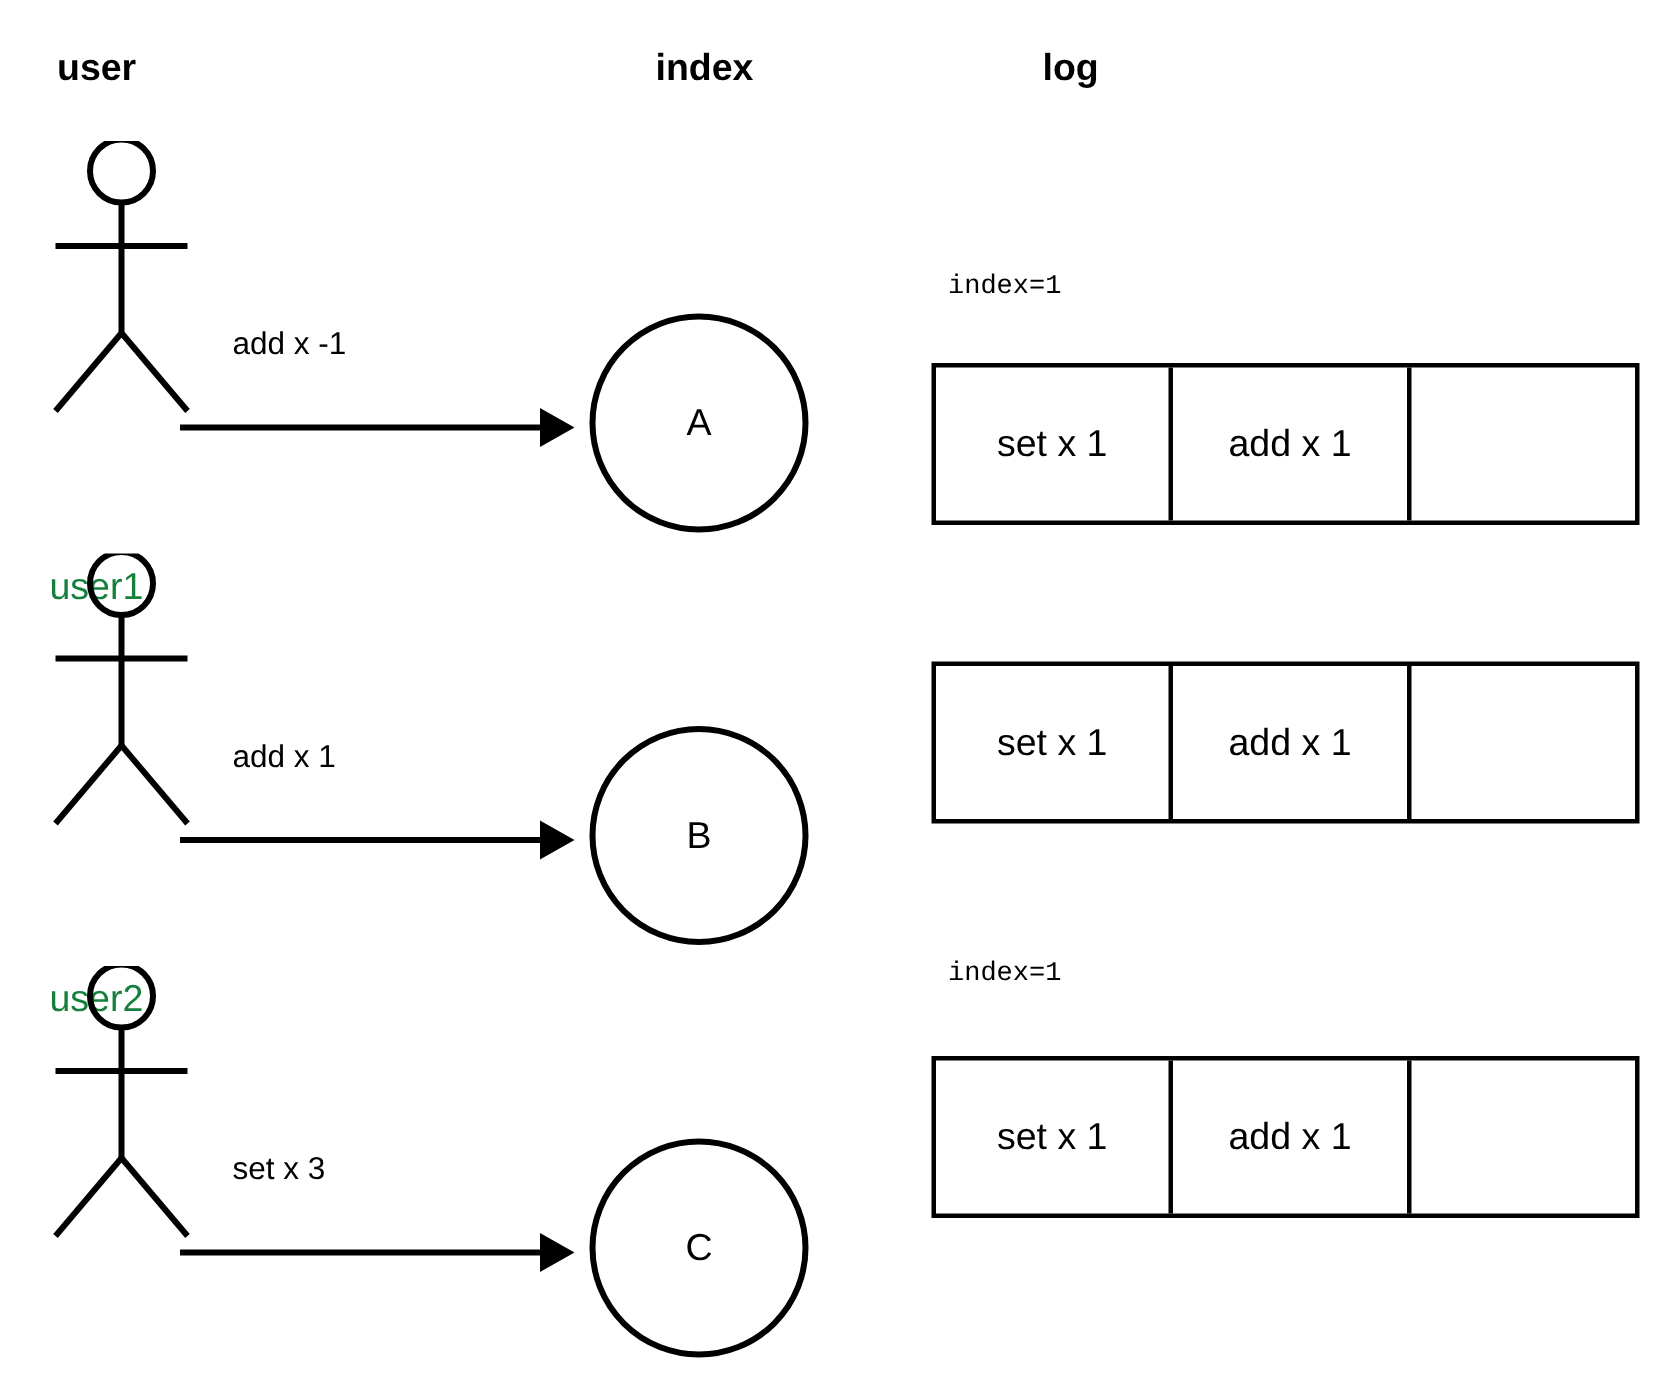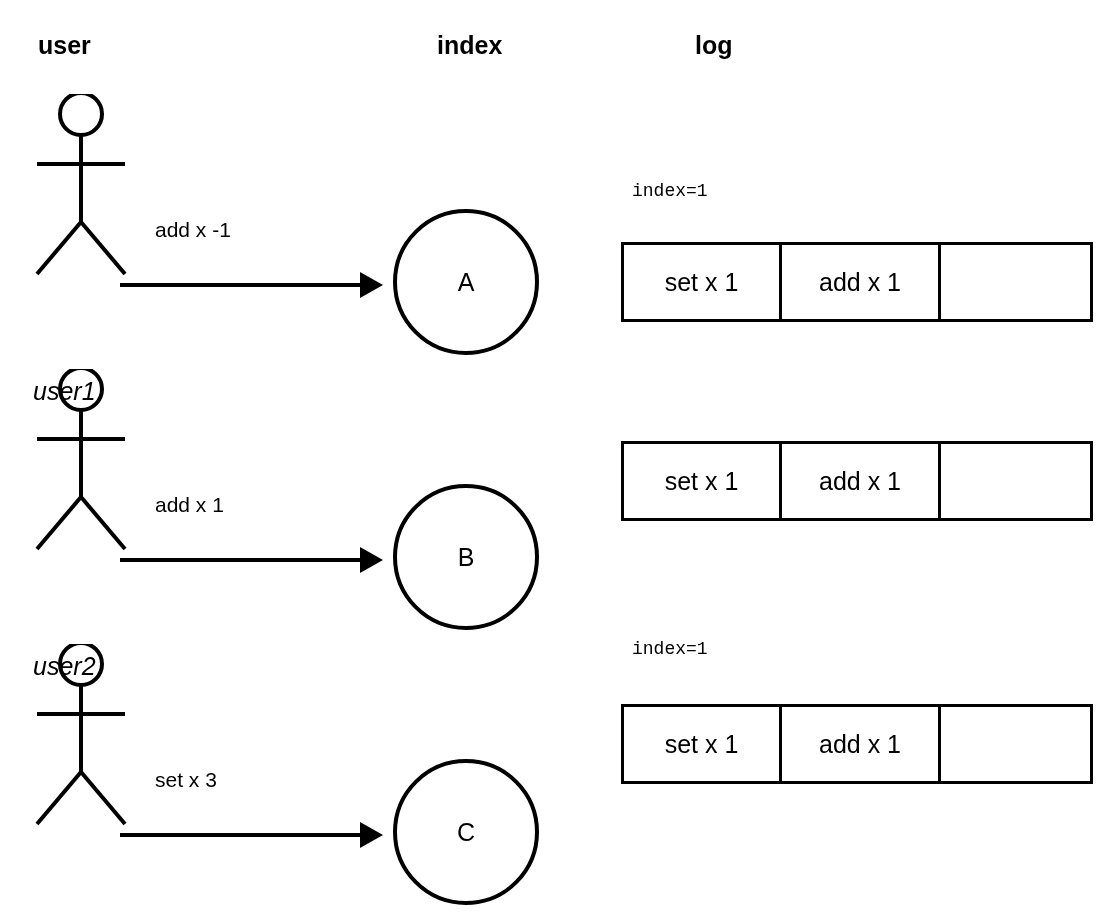--- a/index.html
+++ b/index.html
@@ -35,24 +35,23 @@
   .actor-svg {
     position: absolute;
     left: 20px;
     top: 0px;
   }
   .actor-label {
     position: absolute;
     left: 33px;
     top: 285px;
     font-size: 25px;
-    color: #000000;
-    white-space: nowrap;
-    line-height: 1;
-    font-style: italic;
+    color: #15803d;
+    white-space: nowrap;
+    line-height: 1;
   }
   .arrow-svg {
     position: absolute;
     left: 115px;
     top: 170px;
   }
   .msg-label {
     position: absolute;
     left: 155px;
     top: 125px;
@@ -87,21 +86,21 @@
     color: #000000;
     white-space: nowrap;
     line-height: 1;
     font-family: Liberation Mono, monospace;
   }
   .log-table {
     position: absolute;
     left: 621px;
     top: 148px;
     width: 472px;
-    height: 80px;
+    height: 108px;
     display: flex;
     border: 3px solid #000000;
     box-sizing: border-box;
     background: #ffffff;
   }
   .log-cell {
     display: flex;
     align-items: center;
     justify-content: center;
     font-size: 25px;

